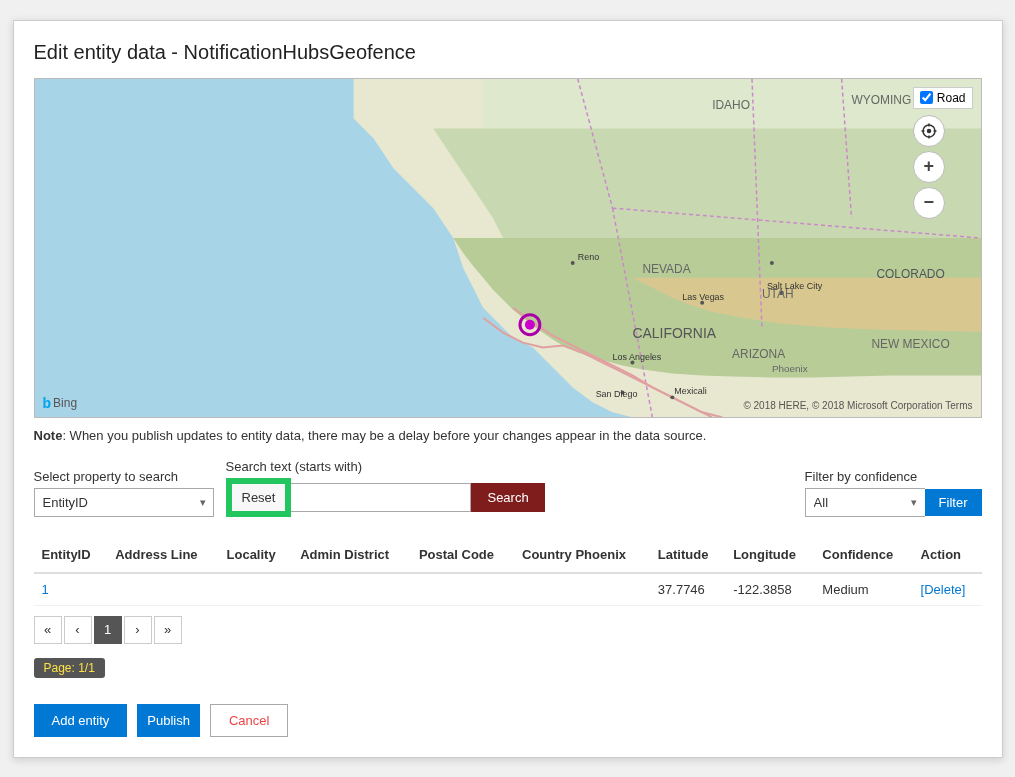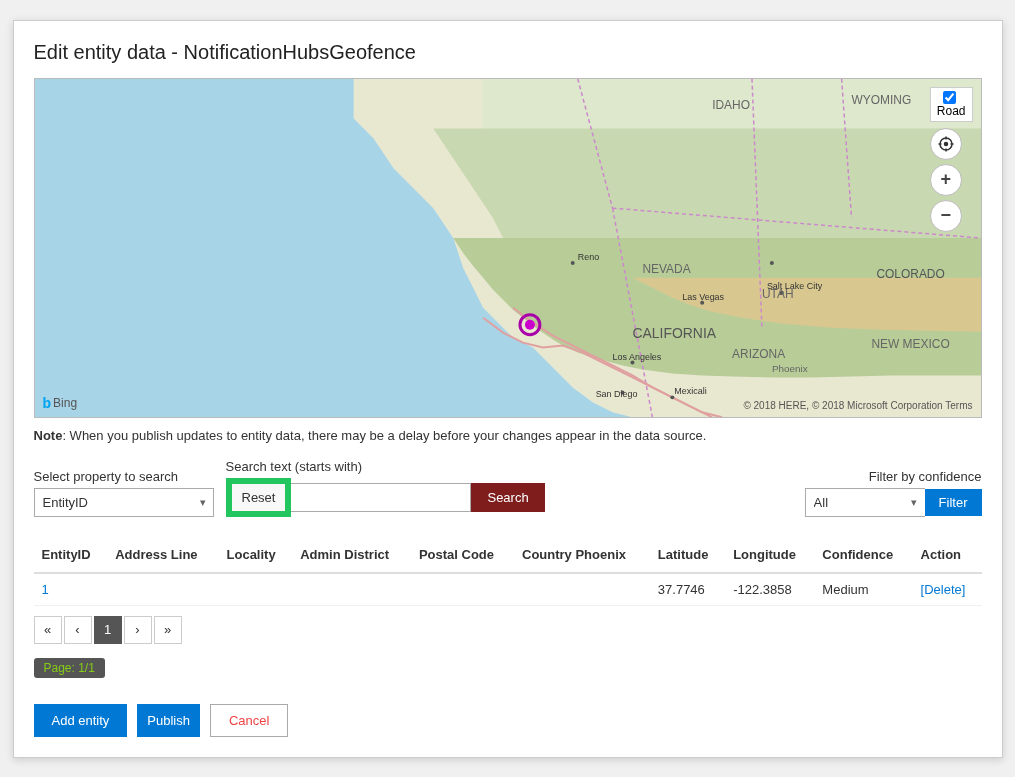--- a/index.html
+++ b/index.html
@@ -47,21 +47,20 @@
     }
     .map-road-toggle {
       display: flex;
       align-items: center;
       background: #fff;
       border: 1px solid #ccc;
       padding: 3px 6px;
       font-size: 12px;
       cursor: pointer;
       margin-bottom: 6px;
-      flex-direction: column;
     }
     .map-road-toggle input { margin-right: 4px; }
     .map-btn {
       width: 32px;
       height: 32px;
       background: #fff;
       border: 1px solid #bbb;
       border-radius: 50%;
       display: flex;
       align-items: center;
@@ -176,21 +175,20 @@
       padding: 7px 16px;
       font-size: 13px;
       cursor: pointer;
       margin-left: 0;
     }
     .filter-group {
       margin-left: auto;
       display: flex;
       flex-direction: column;
       gap: 4px;
-      align-items: flex-end;
     }
     .filter-group label { font-size: 13px; color: #333; }
     .filter-row {
       display: flex;
       align-items: center;
       gap: 0;
     }
     .filter-row .select-wrapper select {
       min-width: 120px;
       border-right: none;
@@ -252,21 +250,21 @@
       color: #333;
     }
     .page-btn.active {
       background: #555;
       color: #fff;
       border-color: #555;
     }
     .page-info {
       display: inline-block;
       background: #555;
-      color: #84cc16;
+      color: #fde047;
       padding: 3px 10px;
       font-size: 12px;
       border-radius: 3px;
       margin: 8px 0 16px 0;
     }
     .footer-btns {
       display: flex;
       gap: 10px;
       margin-top: 10px;
     }

